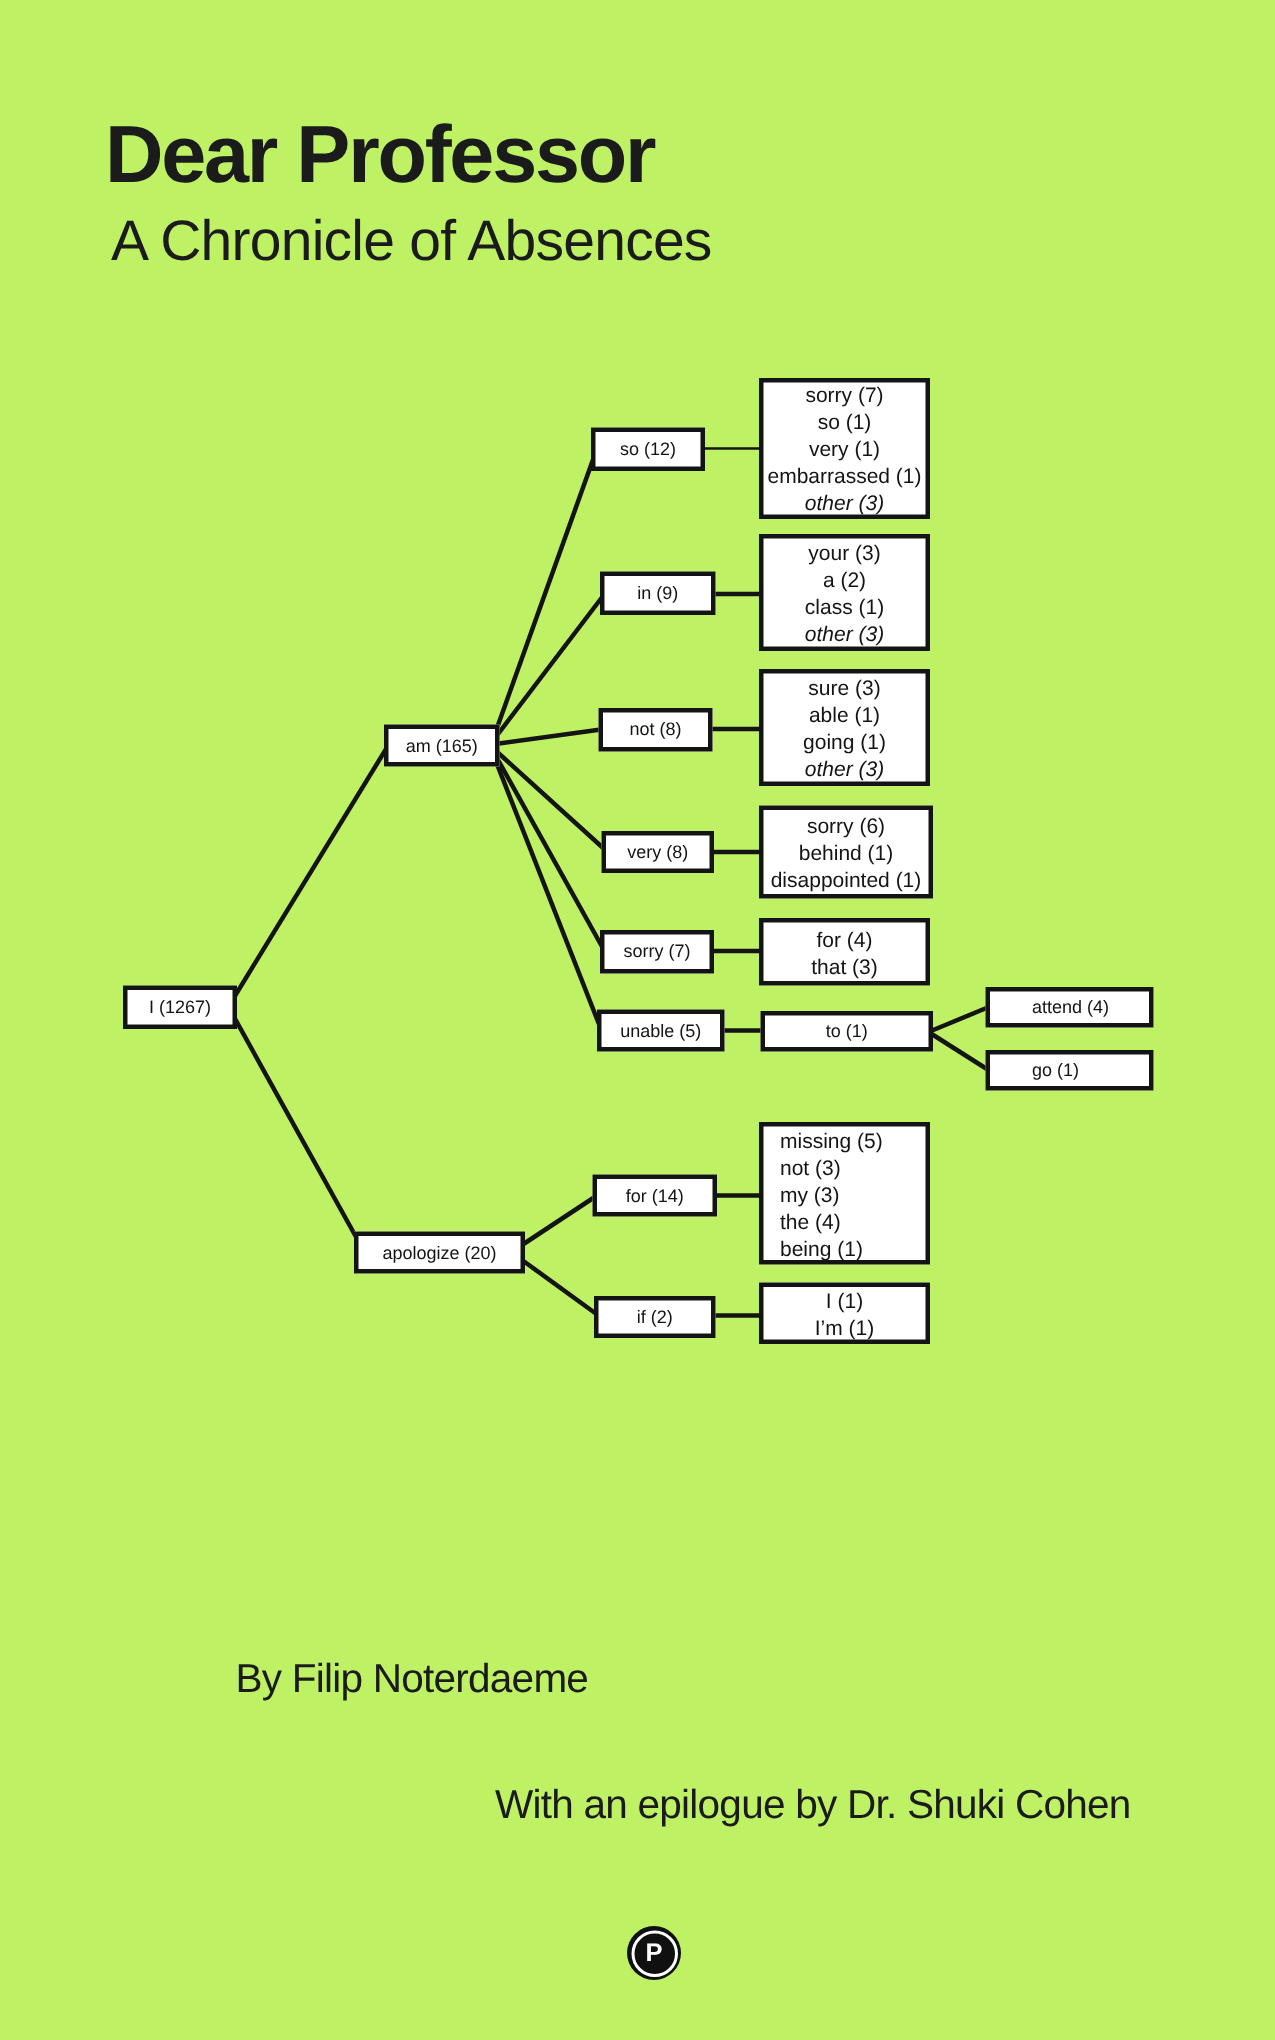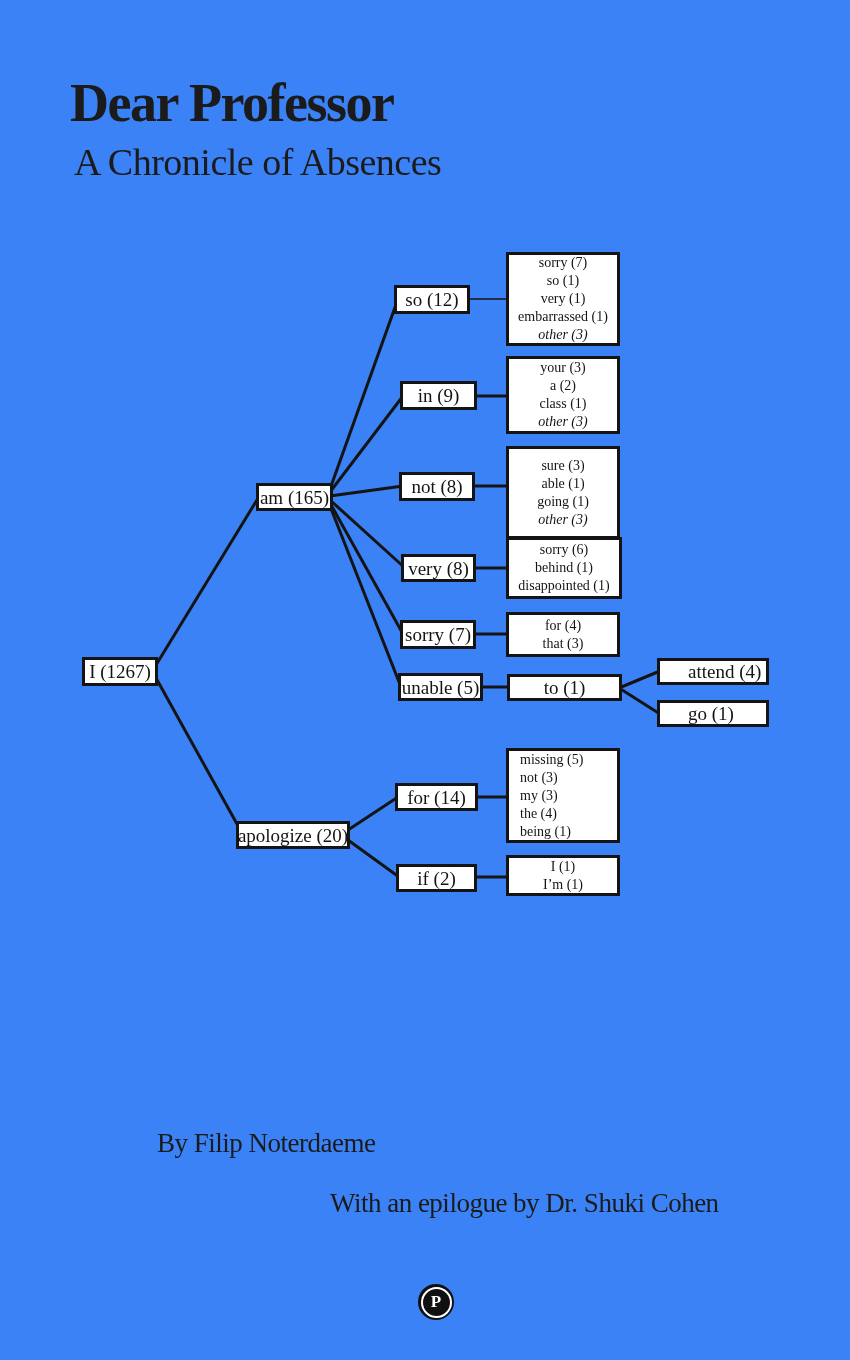--- a/index.html
+++ b/index.html
@@ -1,22 +1,22 @@
 <!DOCTYPE html>
 <html><head>
 <meta charset="utf-8">
 <style>
   html, body { margin: 0; padding: 0; background: #ffffff; }
   .page {
     position: relative;
     width: 850px;
     height: 1360px;
     margin: 0 auto;
-    background: #3b82f6;
-    font-family: Liberation Serif, serif;
+    background: #bef264;
+    font-family: Liberation Sans, sans-serif;
     color: #161616;
     overflow: hidden;
   }
   .title {
     position: absolute;
     left: 70px;
     top: 72px;
     font-size: 54px;
     font-weight: bold;
     letter-spacing: -1.5px;
@@ -41,21 +41,21 @@
   .diagram-lines line { stroke: #141414; stroke-width: 3; }
   .diagram-lines line.thin { stroke-width: 1.6; }
   .node {
     position: absolute;
     box-sizing: border-box;
     border: 3px solid #141414;
     background: #ffffff;
     display: flex;
     align-items: center;
     justify-content: center;
-    font-size: 19px;
+    font-size: 12px;
     line-height: 17px;
     color: #141414;
     white-space: nowrap;
   }
   .node.leaf {
     flex-direction: column;
     font-size: 14px;
     line-height: 18px;
   }
   .node.leaf .ln { text-align: center; }
@@ -75,21 +75,20 @@
     white-space: nowrap;
   }
   .author {
     position: absolute;
     left: 157px;
     top: 1104px;
     font-size: 27px;
     letter-spacing: -0.5px;
     color: #1b1b1b;
     white-space: nowrap;
-    margin-top: 24px;
   }
   .epilogue {
     position: absolute;
     left: 330px;
     top: 1188px;
     font-size: 27px;
     letter-spacing: -0.5px;
     color: #1b1b1b;
     white-space: nowrap;
   }
@@ -187,21 +186,21 @@
       <div class="ln italic">other (3)</div>
     </div>
 
     <div class="node leaf" style="left:506px;top:356px;width:114px;height:78px">
       <div class="ln">your (3)</div>
       <div class="ln">a (2)</div>
       <div class="ln">class (1)</div>
       <div class="ln italic">other (3)</div>
     </div>
 
-    <div class="node leaf" style="left:506px;top:446px;width:114px;height:93px">
+    <div class="node leaf" style="left:506px;top:446px;width:114px;height:78px">
       <div class="ln">sure (3)</div>
       <div class="ln">able (1)</div>
       <div class="ln">going (1)</div>
       <div class="ln italic">other (3)</div>
     </div>
 
     <div class="node leaf" style="left:506px;top:537px;width:116px;height:62px">
       <div class="ln">sorry (6)</div>
       <div class="ln">behind (1)</div>
       <div class="ln">disappointed (1)</div>

